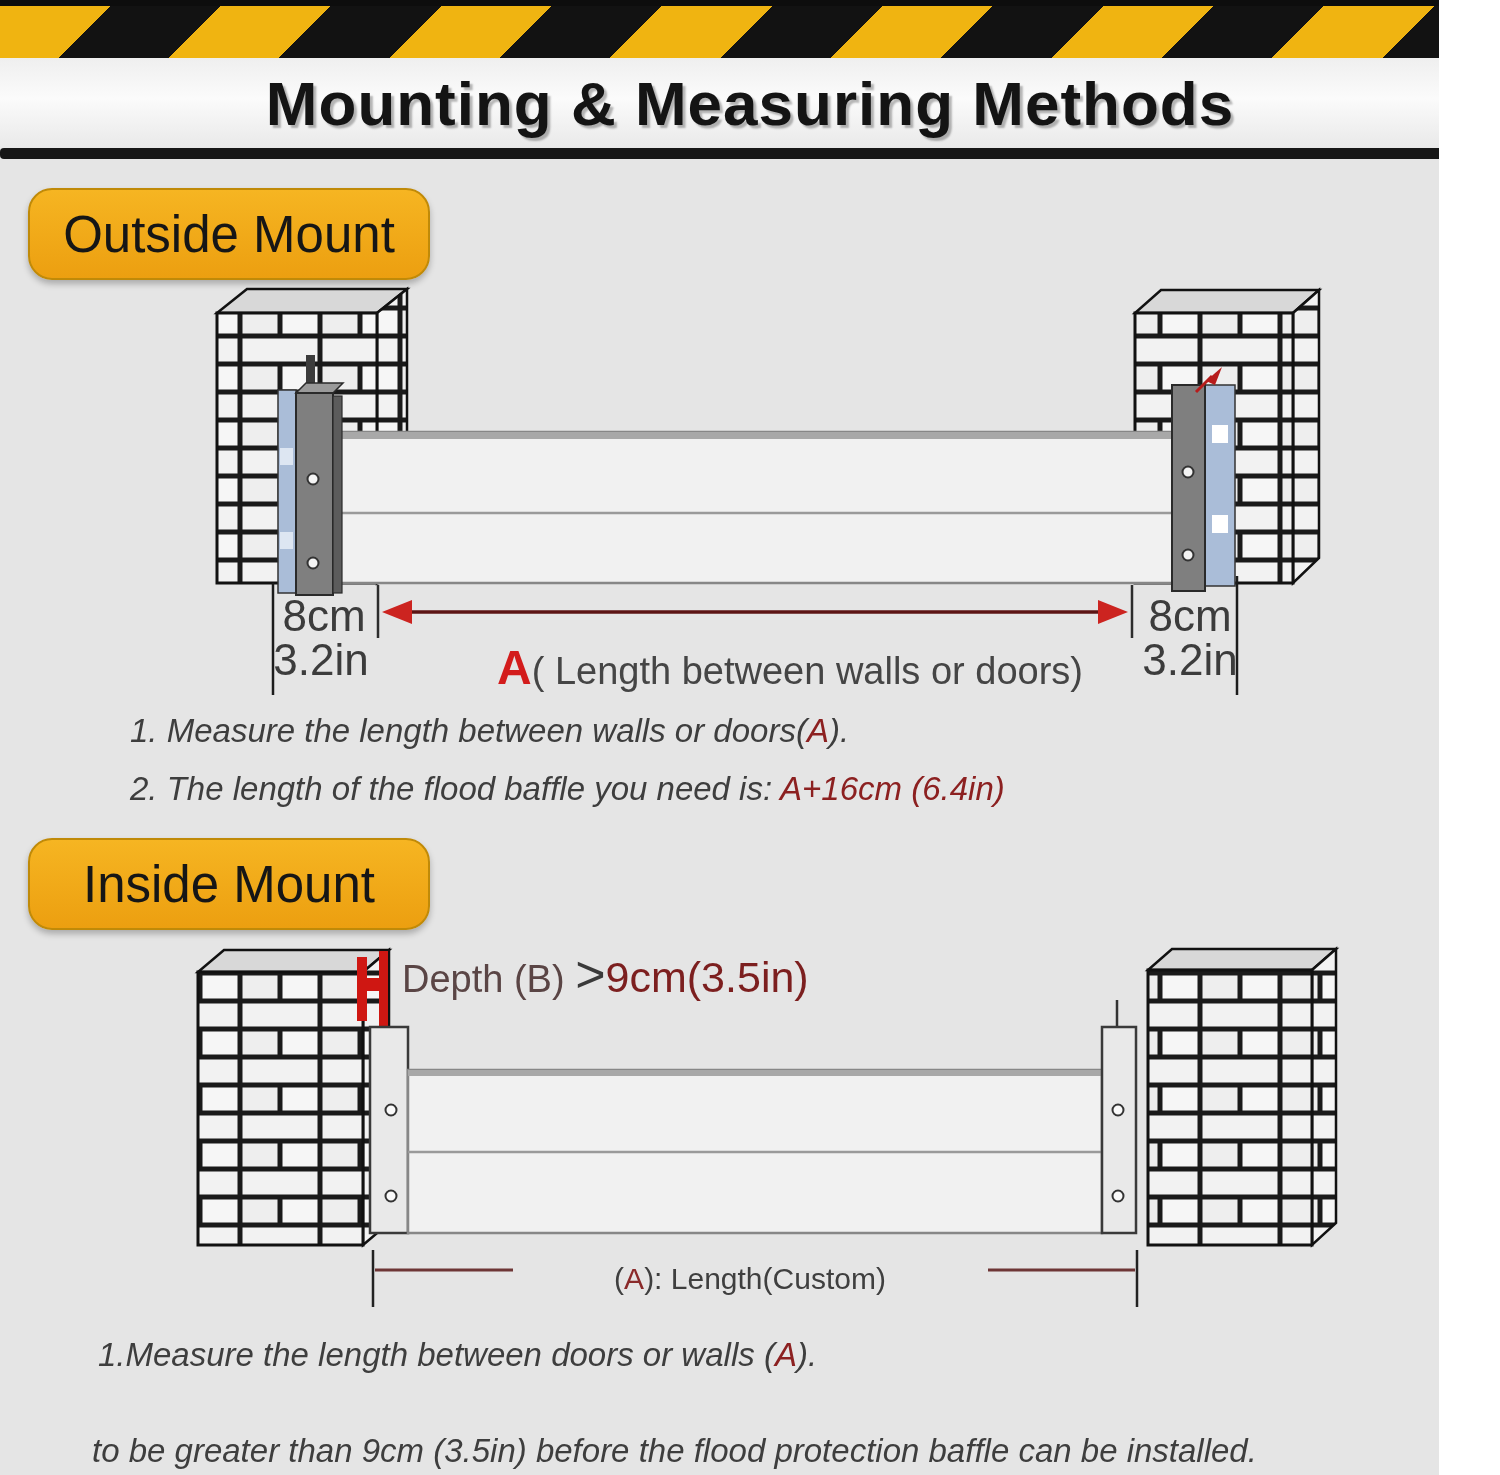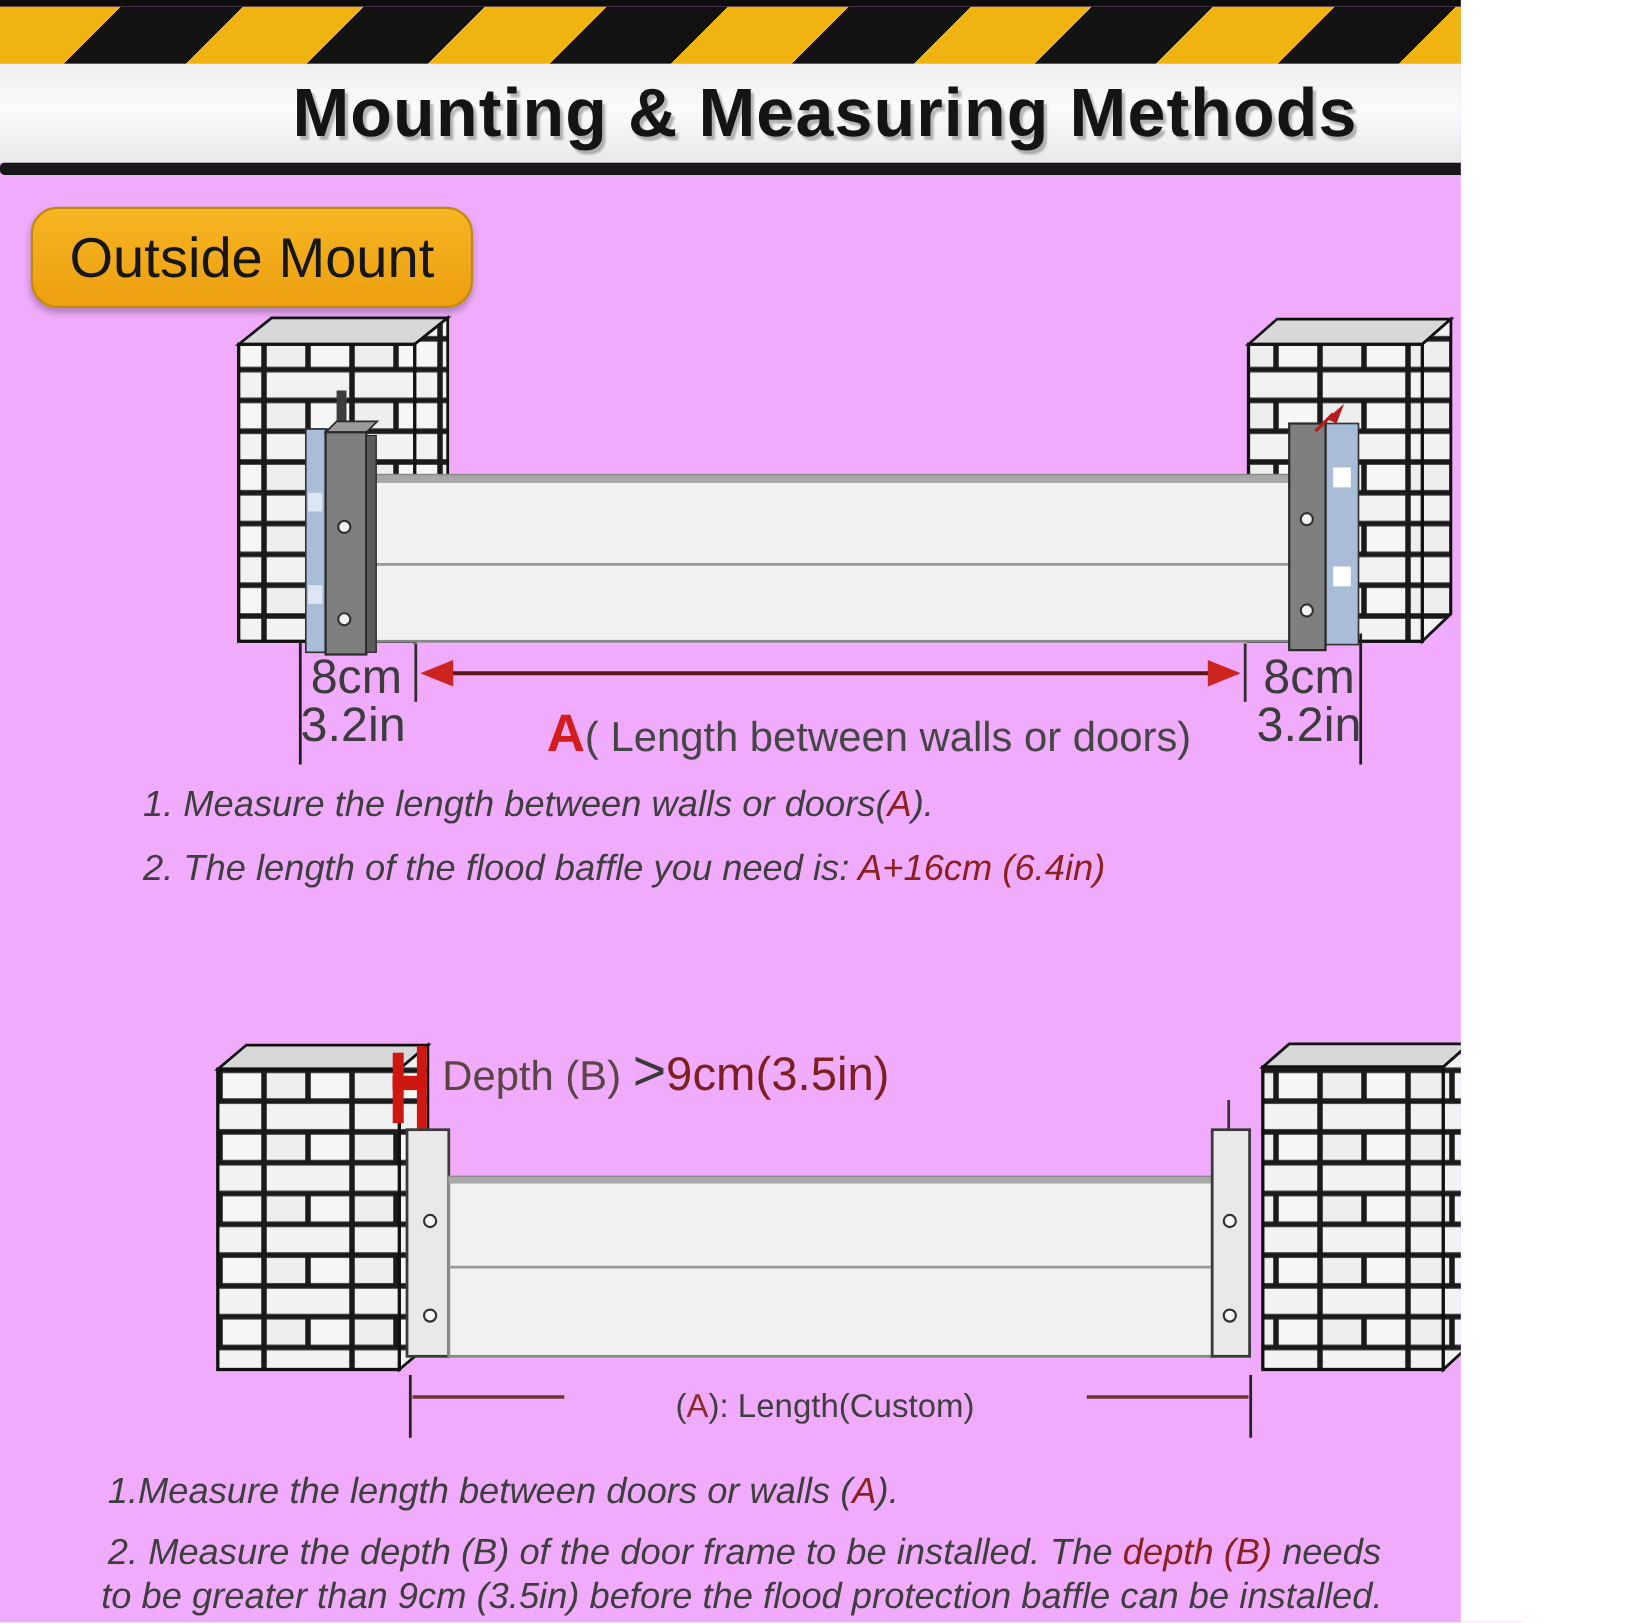--- a/index.html
+++ b/index.html
@@ -1,16 +1,16 @@
 <!DOCTYPE html>
 <html><head>
 <meta charset="utf-8">
 <style>
   html,body{margin:0;padding:0;background:#ffffff;}
-  .page{position:relative;width:1328px;height:1475px;background:#f0abfc;overflow:hidden;
+  .page{position:relative;width:1439px;height:1475px;background:#e5e5e5;overflow:hidden;
         font-family:"Liberation Sans",sans-serif;}
 
   
   .tape{position:absolute;left:0;top:0;width:1500px;height:52px;
         background:repeating-linear-gradient(135deg,#f0b411 0 78px,#121212 78px 156px);
         border-top:6px solid #0d0d0d;box-shadow:0 4px 7px rgba(0,0,0,.30);}
   .titleband{position:absolute;left:0;top:58px;width:1500px;height:90px;
         background:linear-gradient(180deg,#efefef,#fbfbfb 45%,#e9e9e9);
         display:flex;align-items:center;justify-content:center;}
   .title{font-size:62px;font-weight:700;color:#141414;letter-spacing:1px;
@@ -51,20 +51,23 @@
 
   <div class="tape"></div>
   <div class="titleband">
     <div class="title">Mounting &amp; Measuring Methods</div>
   </div>
   <div class="blackbar"></div>
 
   <div class="badge badge-outside">
     <span>Outside Mount</span>
   </div>
+  <div class="badge badge-inside">
+    <span>Inside Mount</span>
+  </div>
 
   <svg id="svg-outside" class="diagram" width="1500" height="425" viewBox="0 0 1500 425">
     <defs>
       <pattern id="brickA" width="80" height="56" patternUnits="userSpaceOnUse">
         <rect width="80" height="56" fill="#1a1a1a"></rect>
         <rect x="2.5" y="2.5" width="75" height="23" fill="#f2f2f2"></rect>
         <rect x="2.5" y="30.5" width="35" height="23" fill="#eeeeee"></rect>
         <rect x="42.5" y="30.5" width="35" height="23" fill="#f6f6f6"></rect>
       </pattern>
     </defs>
@@ -203,20 +206,17 @@
     <span>Depth (B) </span><span class="gt">&gt;</span><span class="val">9cm(3.5in)</span>
   </div>
 
   <div class="txt len-label center" style="left:520px;top:1262px;width:460px;">
     <span>(</span><span class="em">A</span><span>): Length(Custom)</span>
   </div>
 
   <div class="txt steps" style="left:98px;top:1336px;">
     <span>1.Measure the length between doors or walls (</span><span class="em">A</span><span>).</span>
   </div>
-  <div class="txt steps" style="left:98px;top:1392px;">
-    <span>2. Measure the depth (B) of the door frame to be installed. The </span><span class="em">depth (B)</span><span> needs</span>
-  </div>
   <div class="txt steps" style="left:92px;top:1432px;">
     <span>to be greater than 9cm (3.5in) before the flood protection baffle can be installed.</span>
   </div>
 
 </div>
 
 </body></html>

